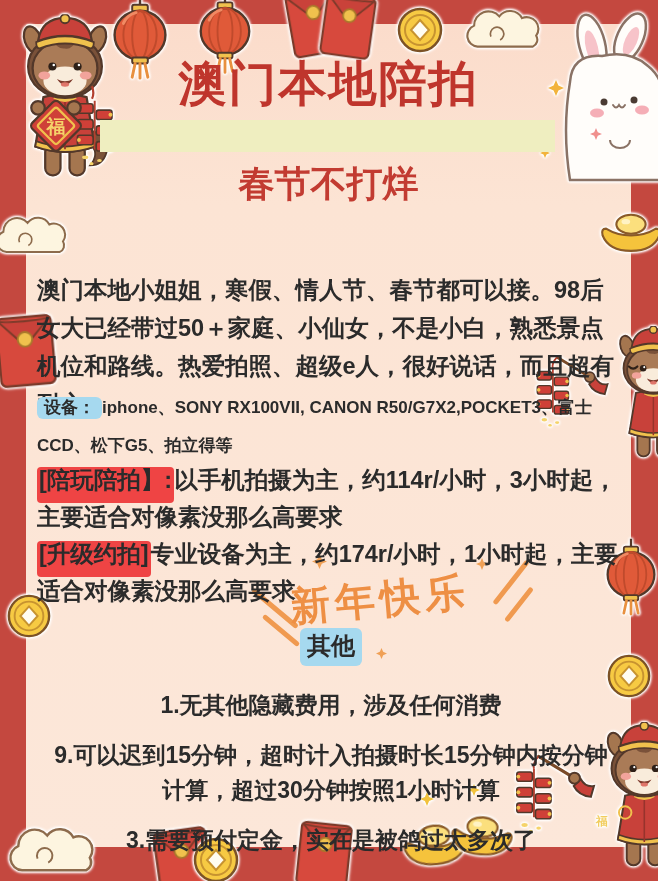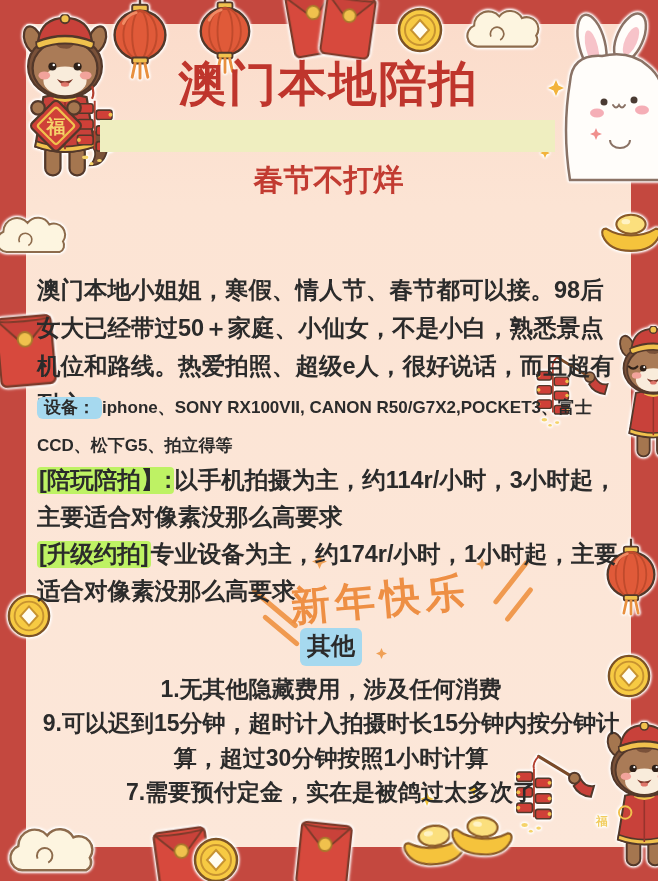--- a/index.html
+++ b/index.html
@@ -17,30 +17,30 @@
   .deco{position:absolute;z-index:1;
     filter:drop-shadow(0 0 1px #fff) drop-shadow(0 0 1px #fff) drop-shadow(0 0 1px #fff);}
   .deco svg{display:block;width:100%;height:100%;overflow:visible;}
   
   .txt{position:absolute;z-index:2;color:#2b2b2b;font-weight:700;}
   #title-wrap{position:absolute;left:26px;right:27px;top:54px;text-align:center;z-index:2;}
   #title-underline{position:absolute;left:74px;right:76px;top:66px;height:32px;background:#efeec0;z-index:0;}
   #title{position:relative;z-index:1;margin:0;font-family:"Liberation Serif","DejaVu Serif",serif;
     font-size:48px;line-height:1.25;font-weight:700;color:#bf352c;letter-spacing:2px;}
   #subtitle{position:absolute;left:26px;right:27px;top:160px;text-align:center;z-index:2;
-    font-family:"Liberation Serif","DejaVu Serif",serif;font-size:30px;font-weight:700;color:#c23b31;}
+    font-family:"Liberation Serif","DejaVu Serif",serif;font-size:36px;font-weight:700;color:#c23b31;}
   #intro{left:37px;width:588px;top:247px;font-size:23.5px;line-height:38px;}
   #equipment{left:37px;width:588px;top:372px;font-size:17px;line-height:38px;}
   #packages{left:37px;width:590px;top:462px;font-size:23.5px;line-height:37px;}
   #packages p{margin:0;}
   #others{left:37px;width:588px;top:628px;font-size:23px;line-height:34.5px;text-align:center;}
-  #others p{margin:0;}
+  #others p{margin:16px;}
   #others-label{display:inline-block;margin-bottom:6px;font-size:24px;}
   .hl-blue{background:#a6d9ef;border-radius:6px;padding:1px 7px 2px;}
-  .hl-yellow{background:#bef264;border-radius:4px;padding:0 2px 1px;}
+  .hl-yellow{background:#ef4444;border-radius:4px;padding:0 2px 10px;}
   
   #greeting{position:absolute;left:238px;top:552px;width:322px;height:120px;z-index:1;}
   #greeting-text{position:absolute;left:52px;top:20px;font-size:40px;font-weight:700;color:#ee8f44;
     letter-spacing:5px;transform:rotate(-5deg);white-space:nowrap;}
   .gline{position:absolute;height:5px;background:#f09a50;border-radius:3px;}
   #gl1{left:8px;top:54px;width:58px;transform:rotate(40deg);}
   #gl2{left:20px;top:76px;width:46px;transform:rotate(40deg);}
   #gl3{left:246px;top:28px;width:54px;transform:rotate(-52deg);}
   #gl4{left:260px;top:50px;width:42px;transform:rotate(-52deg);}
   .gspark{position:absolute;}
@@ -334,15 +334,15 @@
 
   <div class="txt" id="packages">
     <p><span class="hl-yellow">[陪玩陪拍】:</span><span>以手机拍摄为主，约114r/小时，3小时起，主要适合对像素没那么高要求</span></p>
     <p><span class="hl-yellow">[升级约拍]</span><span>专业设备为主，约174r/小时，1小时起，主要适合对像素没那么高要求</span></p>
   </div>
 
   <div class="txt" id="others">
     <span class="hl-blue" id="others-label">其他</span>
     <p>1.无其他隐藏费用，涉及任何消费</p>
     <p>9.可以迟到15分钟，超时计入拍摄时长15分钟内按分钟计算，超过30分钟按照1小时计算</p>
-    <p>7.需要预付定金，实在是被鸽过太多次了</p>
+    <p>3.需要预付定金，实在是被鸽过太多次了</p>
   </div>
 </div>
 
 </body></html>

